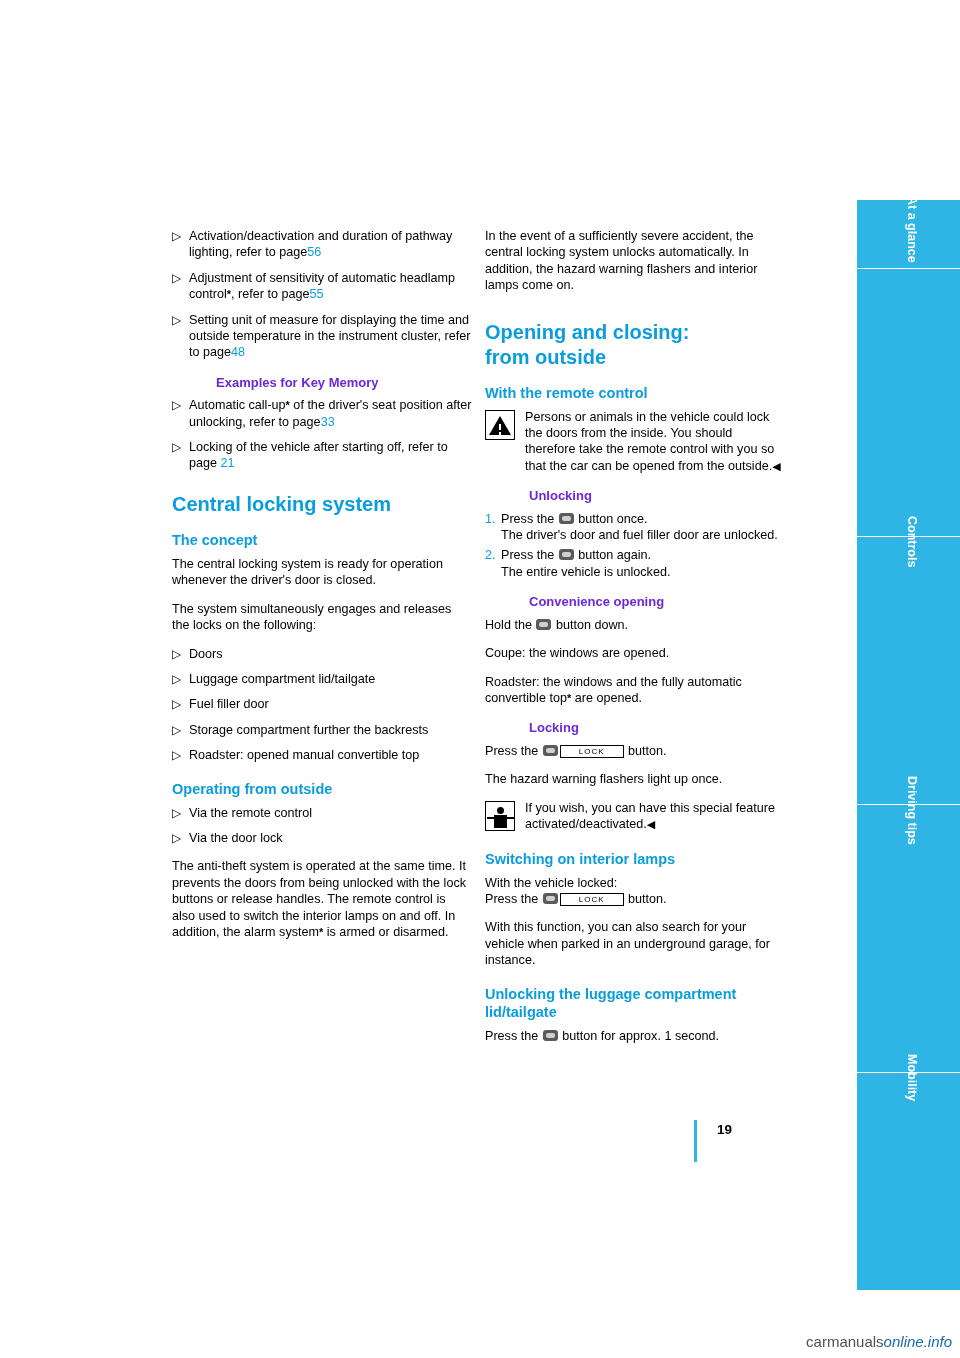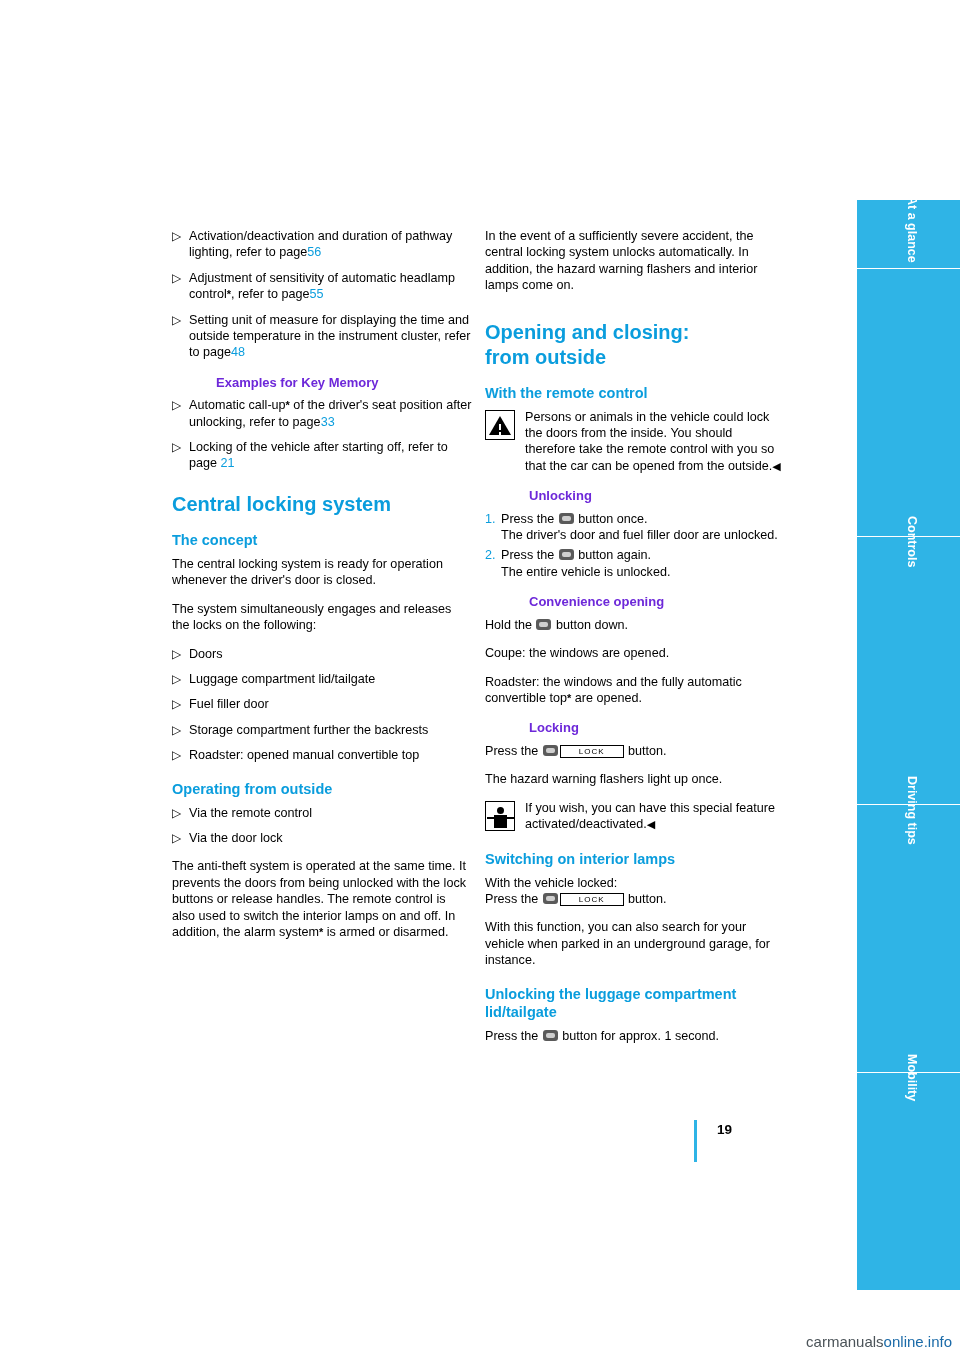--- a/index.html
+++ b/index.html
@@ -267,21 +267,21 @@
     background: #2fb4e6;
   }
   .watermark {
     position: absolute;
     right: 8px;
     bottom: 8px;
     font-size: 15px;
     color: #4b5358;
     font-family: "Liberation Sans", sans-serif;
   }
-  .watermark .blue { color: #1a6aa8; }
+  .watermark .blue { color: #1a6aa8; font-style: italic; }
 </style>
 </head>
 <body>
 
 <div class="page">
 
   <div class="sidebar">
     <div class="tabseg" style="top:0px;height:268px;">
       <span style="top:196px;">At a glance</span>
     </div>

